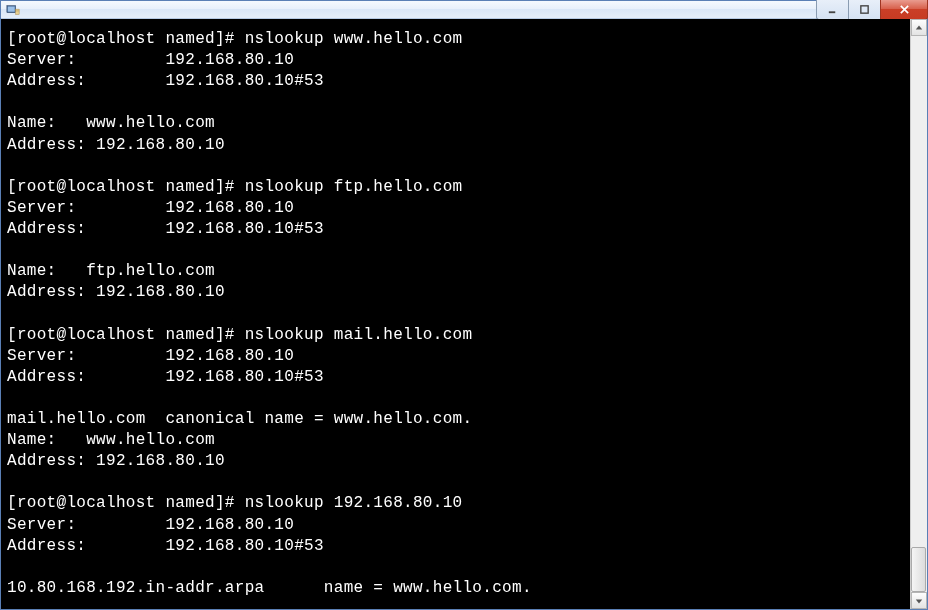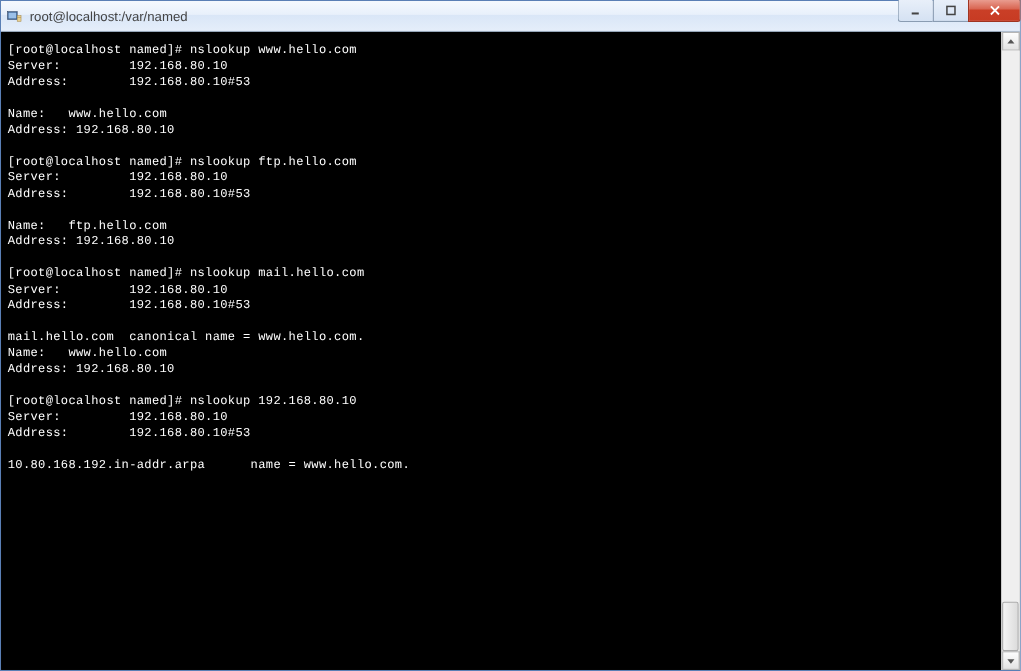--- a/index.html
+++ b/index.html
@@ -91,21 +91,21 @@
       flex: 1;
       display: flex;
       background: #000;
       position: relative;
     }
     .terminal {
       flex: 1;
       background: #000;
       color: #fff;
       font-family: "Courier New", monospace;
-      font-size: 11px;
+      font-size: 16px;
       line-height: 1.32;
       padding: 10px 6px;
       white-space: pre;
       overflow: hidden;
       letter-spacing: 0.3px;
     }
     .scrollbar {
       width: 17px;
       background: #f0f0f0;
       border-left: 1px solid #ccc;
@@ -148,21 +148,20 @@
 <div class="window">
   <div class="titlebar">
     <span class="titlebar-icon">
       <svg viewBox="0 0 16 16">
         <rect x="1" y="3" width="10" height="8" fill="#3a5f8f" stroke="#1a3050" stroke-width="0.5"></rect>
         <rect x="2" y="4" width="8" height="6" fill="#9bc0e8"></rect>
         <rect x="11" y="7" width="4" height="6" fill="#e8d090" stroke="#a08040" stroke-width="0.5"></rect>
         <line x1="11" y1="9" x2="15" y2="9" stroke="#a08040" stroke-width="0.5"></line>
       </svg>
     </span>
-    <span class="titlebar-text">root@localhost:/var/named</span>
     <div class="window-controls">
       <div class="win-btn minimize">
         <svg viewBox="0 0 12 12">
             <rect x="2" y="8" width="7" height="2" fill="#444"></rect>
           </svg>
       </div>
       <div class="win-btn maximize">
         <svg viewBox="0 0 12 12">
             <rect x="2" y="2" width="8" height="8" fill="none" stroke="#444" stroke-width="1.5"></rect>
           </svg>

